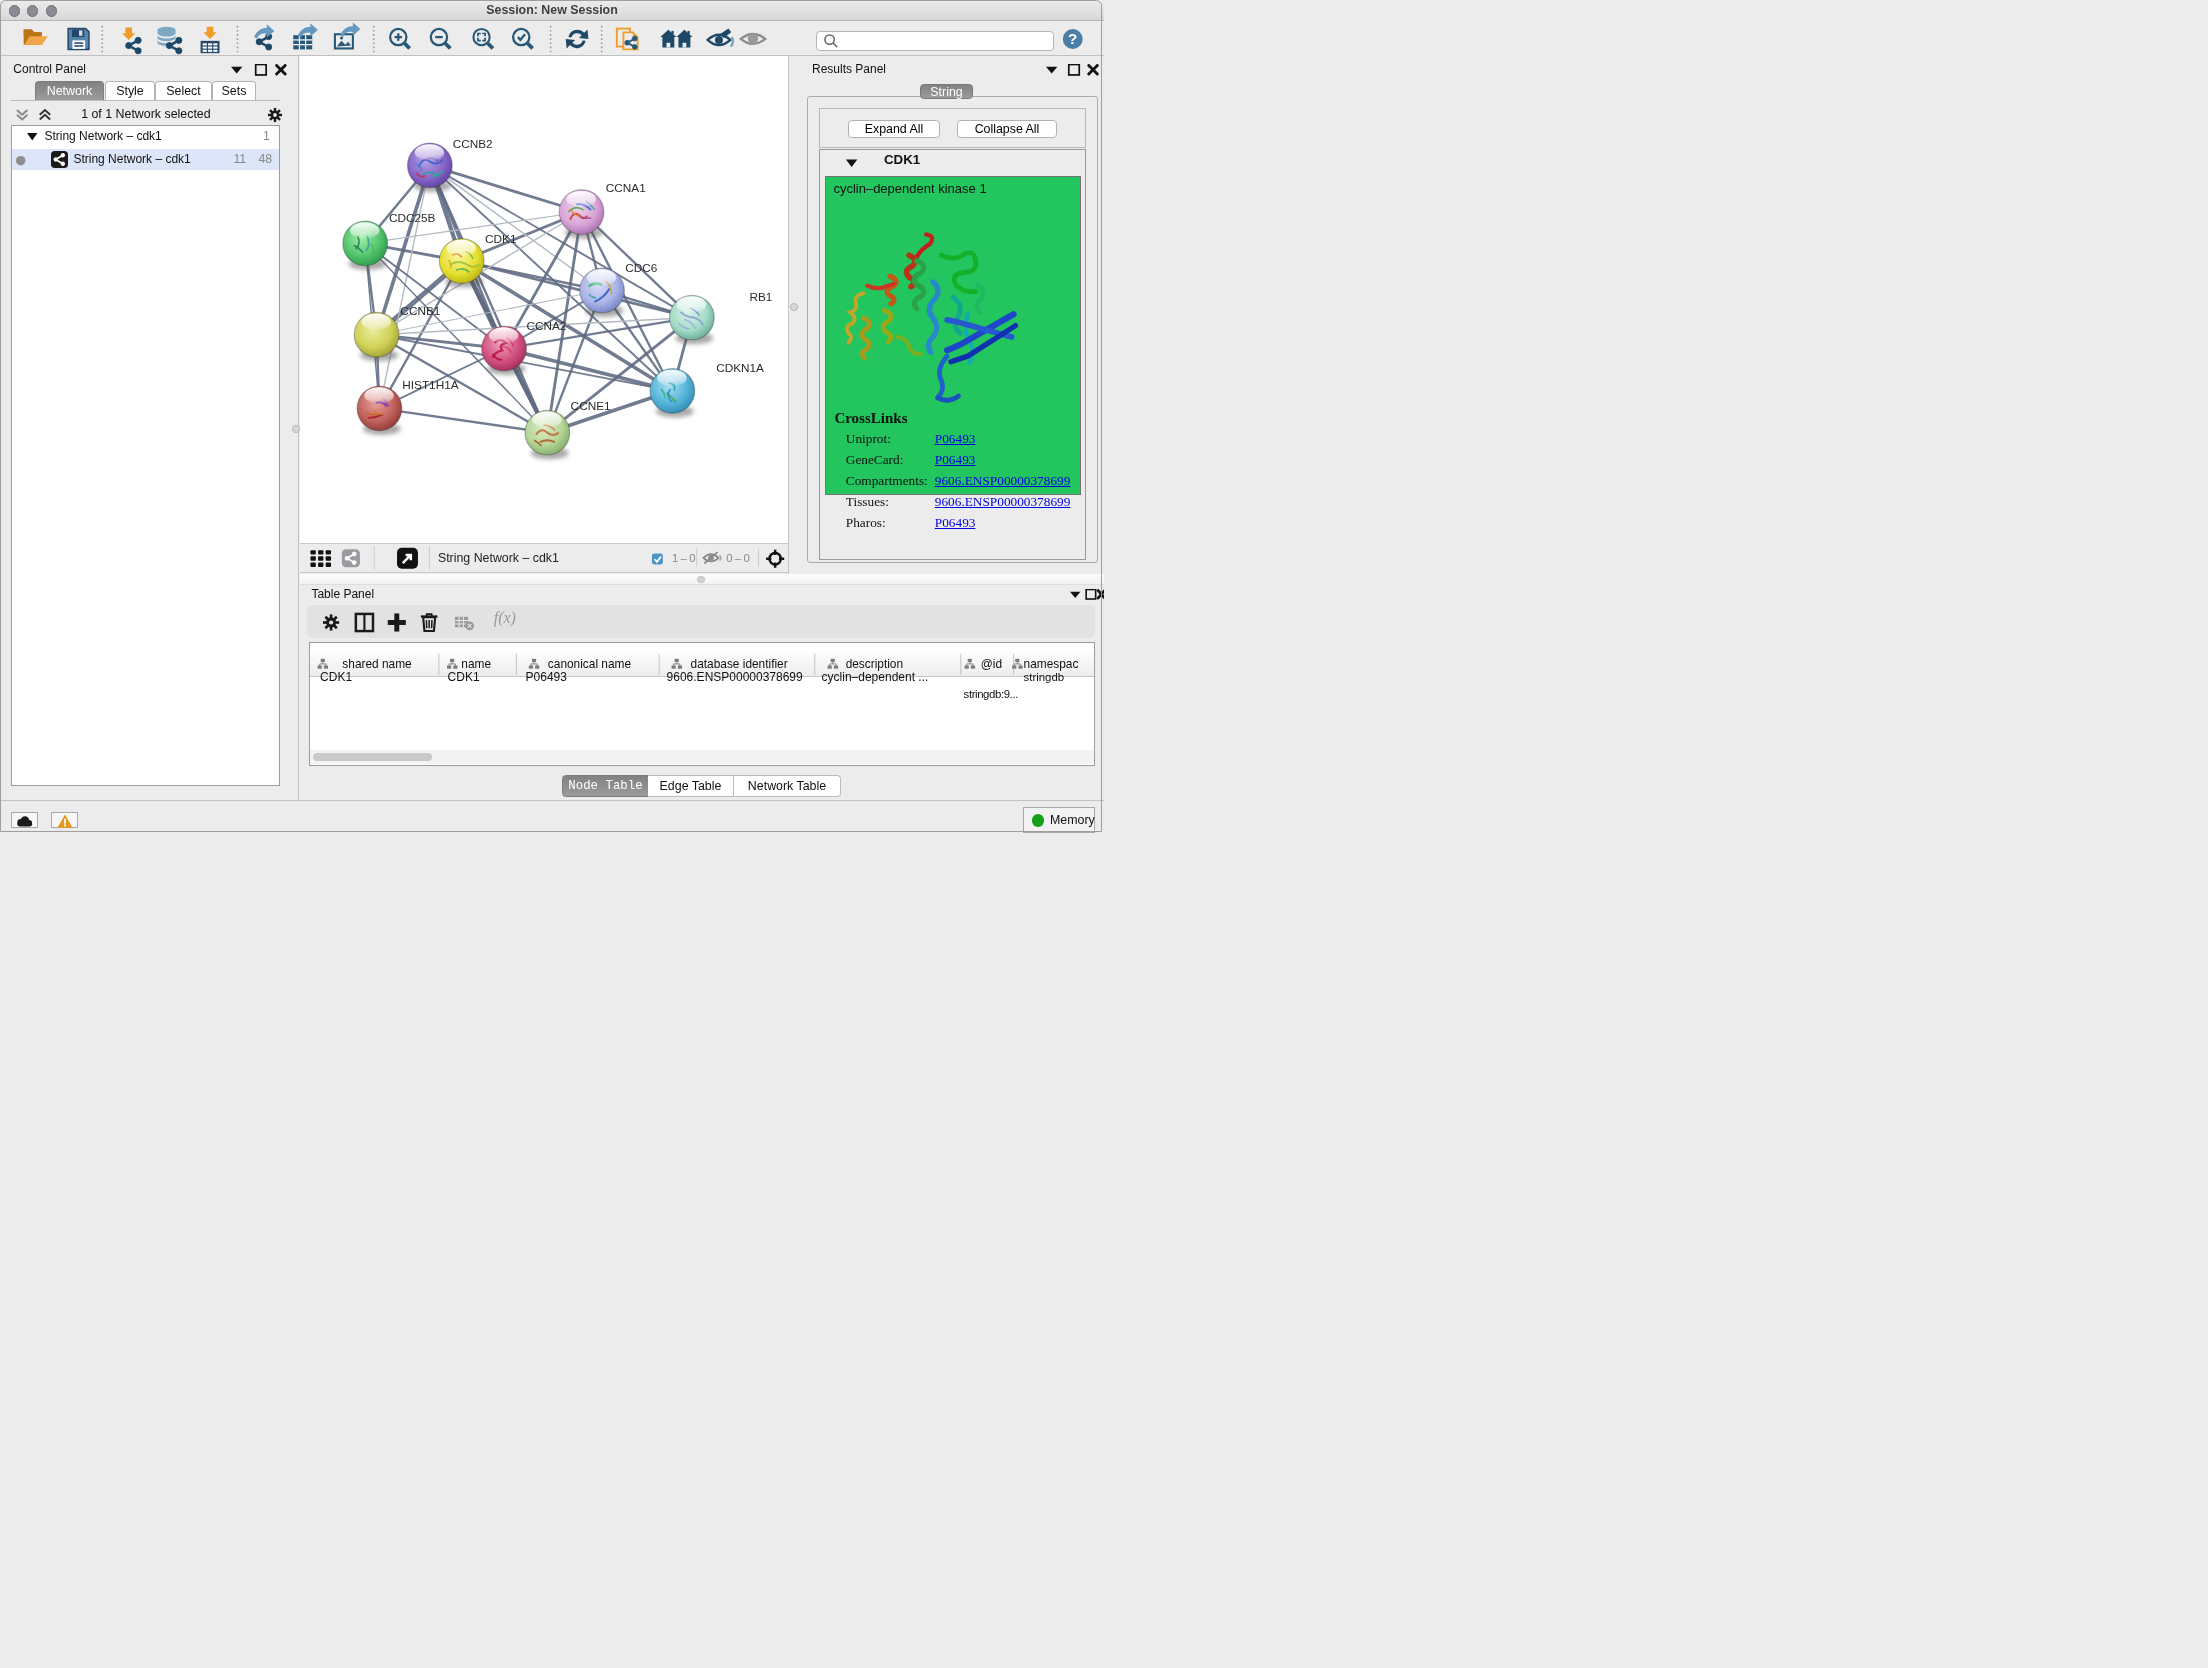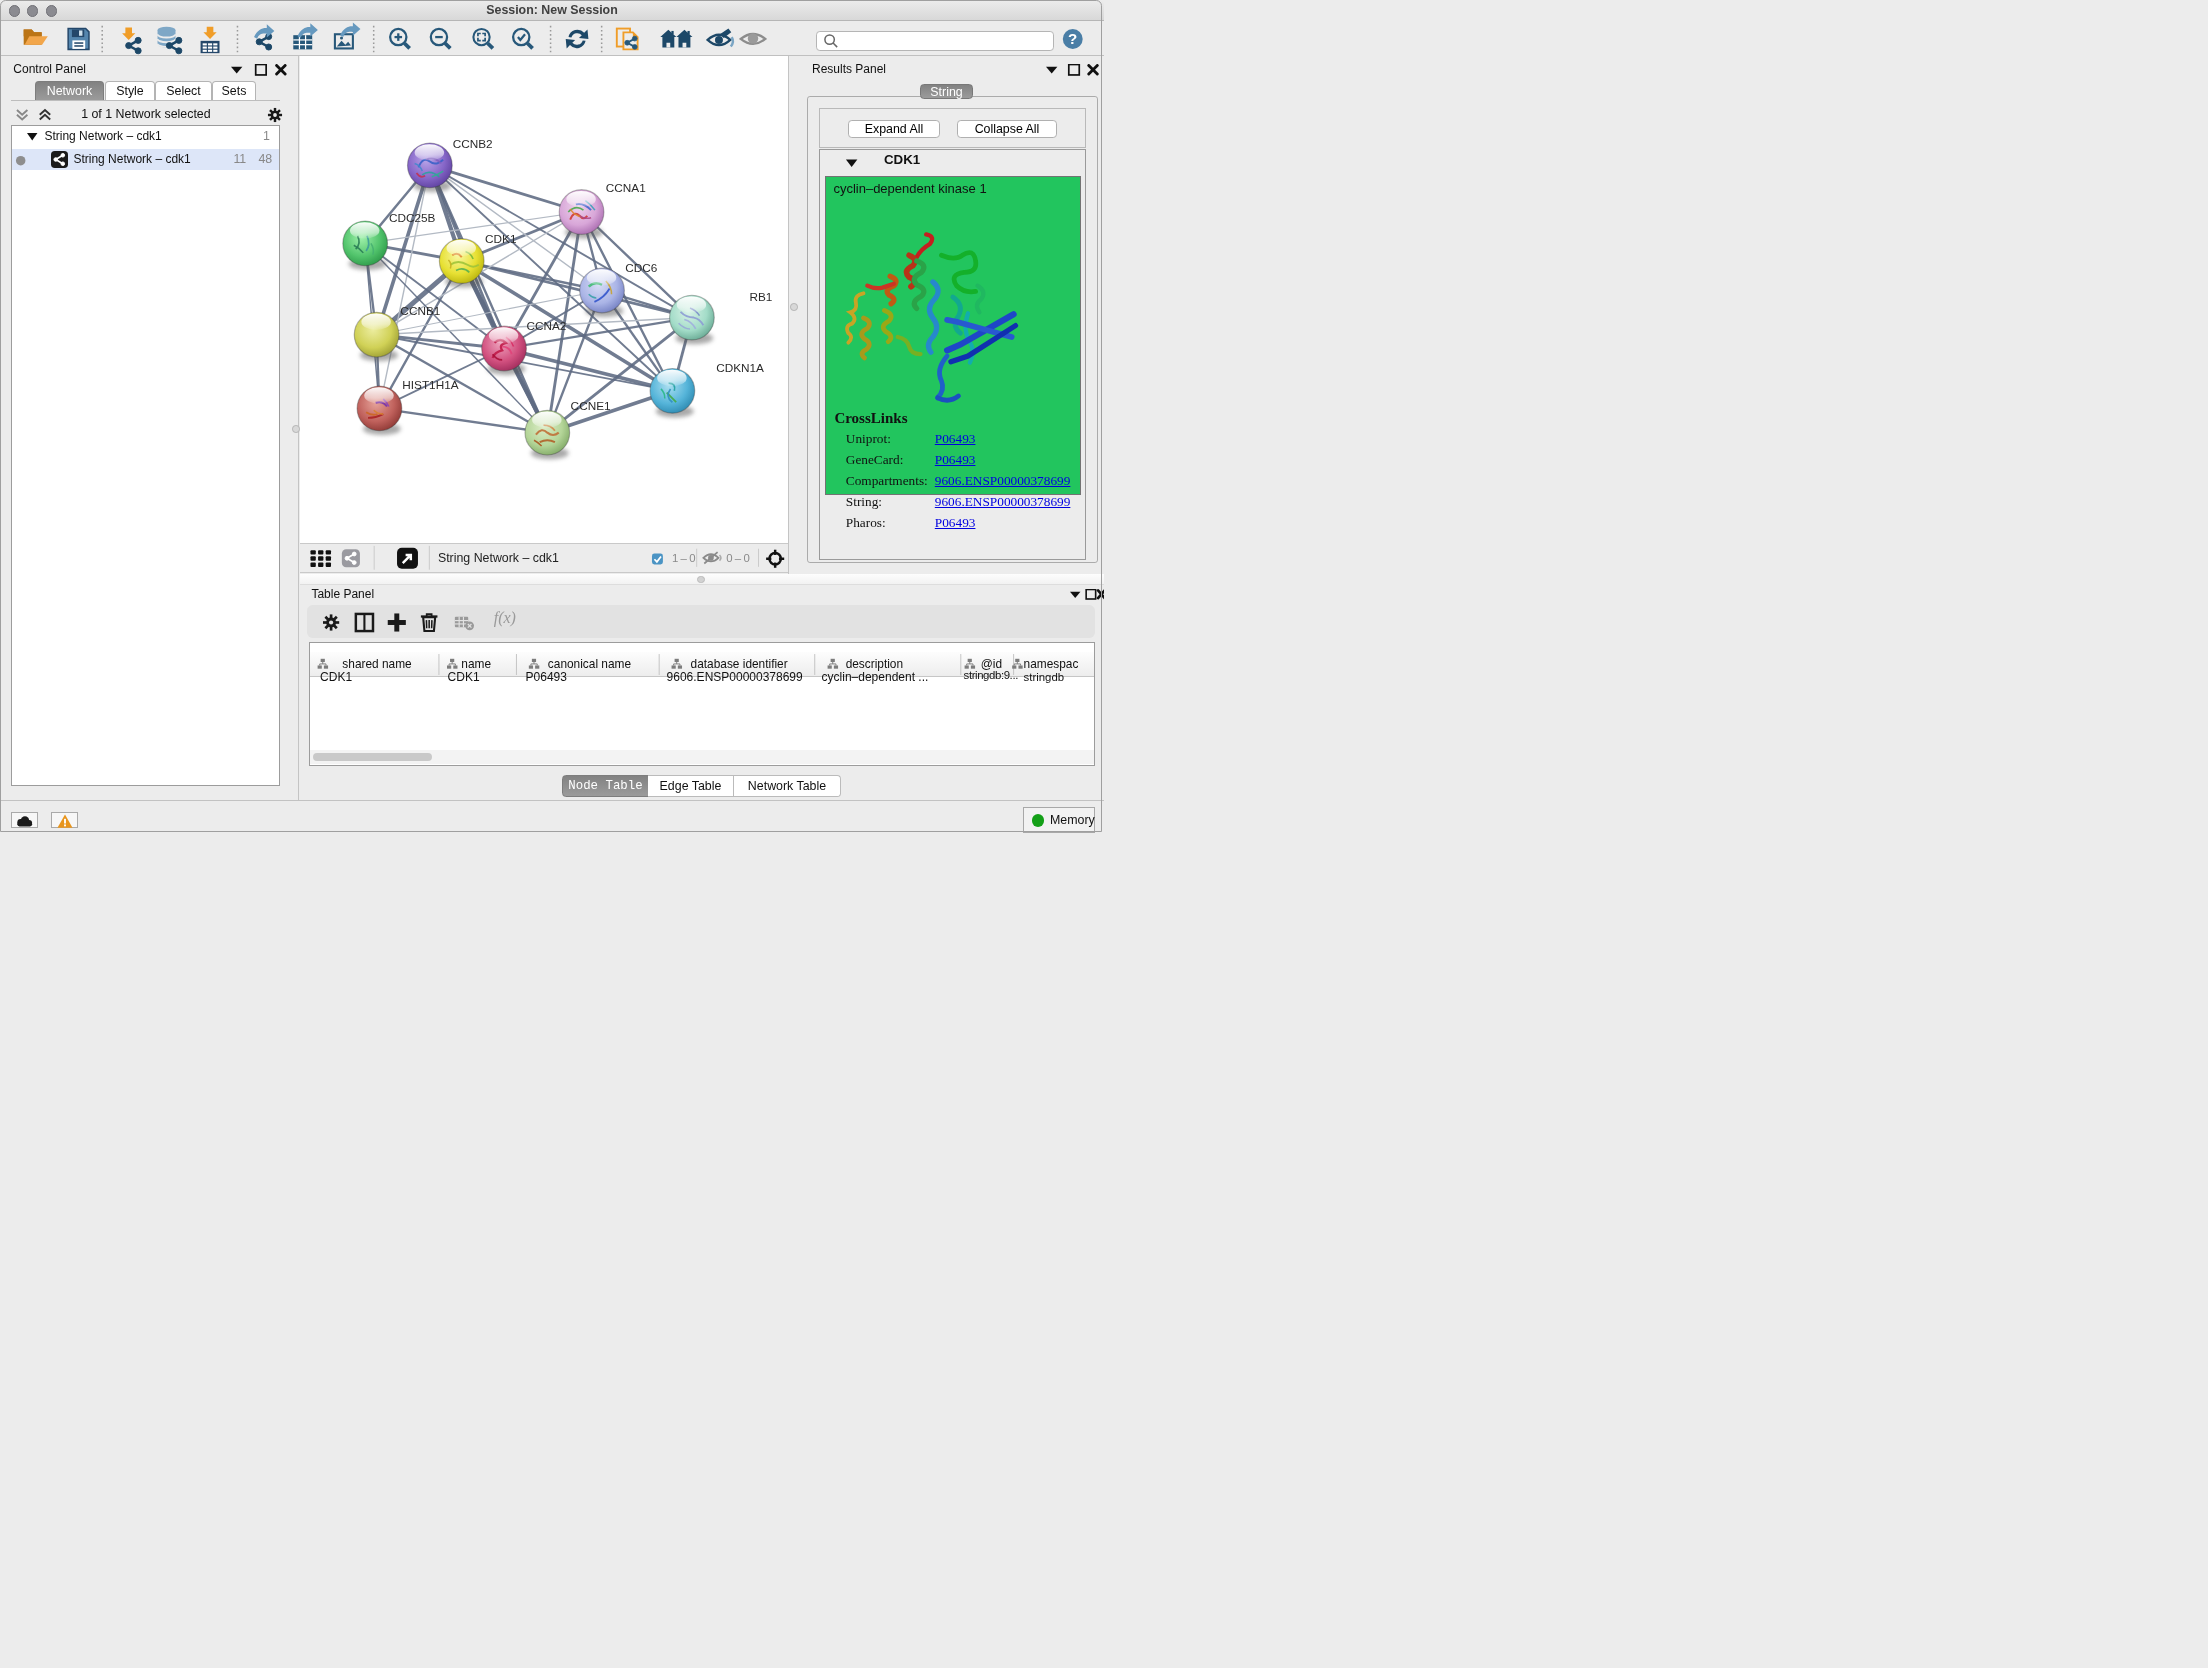--- a/index.html
+++ b/index.html
@@ -627,21 +627,21 @@
           <path d="M150 66 q 10 6 4 14 q -8 6 -2 14" stroke="#20b860" stroke-width="4.5"></path>
         </svg>
         <div class="abs" style="left:8.6px;top:233px;font-size:15px;font-weight:bold;font-family:'Liberation Serif',serif;color:#111;">CrossLinks</div>
         <div class="abs" style="left:0;top:254px;font-size:13.3px;font-family:'Liberation Serif',serif;color:#111;">
           <div class="abs" style="left:20px;top:0;">Uniprot:</div>
             <a class="lnk abs" style="left:109px;top:0;">P06493</a>
           <div class="abs" style="left:20px;top:21px;">GeneCard:</div>
             <a class="lnk abs" style="left:109px;top:21px;">P06493</a>
           <div class="abs" style="left:20px;top:42px;">Compartments:</div>
             <a class="lnk abs" style="left:109px;top:42px;">9606.ENSP00000378699</a>
-          <div class="abs" style="left:20px;top:63px;">String:</div>
+          <div class="abs" style="left:20px;top:63px;">Tissues:</div>
             <a class="lnk abs" style="left:109px;top:63px;">9606.ENSP00000378699</a>
           <div class="abs" style="left:20px;top:84px;">Pharos:</div>
             <a class="lnk abs" style="left:109px;top:84px;">P06493</a>
         </div>
       </div>
     </div>
   </div>
   <div id="tpanel" class="abs">
     <div class="abs" style="left:0;top:0;width:805px;height:10.5px;background:linear-gradient(#fdfdfd,#f2f2f2);border-bottom:1px solid #ddd;">
       <div class="abs" style="left:397px;top:1.9px;width:7.6px;height:7.6px;border-radius:50%;background:#d2d2d2;border:1px solid #bbb;"></div>
@@ -733,21 +733,21 @@
               <text x="750" y="17">namespac</text>
           </g>
         </svg>
       </div>
       <div class="abs" style="left:0;top:25px;width:784px;height:19px;font-size:12px;color:#111;">
         <div class="abs" style="left:10.5px;top:1.9px">CDK1</div>
           <div class="abs" style="left:138px;top:1.9px">CDK1</div>
         <div class="abs" style="left:216px;top:1.9px">P06493</div>
           <div class="abs" style="left:357px;top:1.9px">9606.ENSP00000378699</div>
         <div class="abs" style="left:512px;top:1.9px">cyclin–dependent ...</div>
-          <div class="abs" style="left:654px;top:1px;font-size:11.4px;letter-spacing:-0.4px;">stringdb:9...</div>
+          <div class="abs" style="left:654px;top:20px;font-size:11.4px;letter-spacing:-0.4px;">stringdb:9...</div>
         <div class="abs" style="left:714px;top:2.9px;font-size:11.4px;">stringdb</div>
       </div>
       <div class="abs" style="left:0;top:107px;width:784px;height:14.3px;background:#f3f3f3;">
         <div class="abs" style="left:3.8px;top:2.9px;width:119px;height:8.6px;background:#c9c9c9;border-radius:4.8px;"></div>
       </div>
     </div>
     <div class="abs" style="left:262px;top:201px;width:87px;height:22px;background:linear-gradient(#828282,#9b9b9b);border:1px solid #7d7d7d;border-radius:3.8px 0 0 3.8px;color:#fff;font-size:12.4px;text-align:center;line-height:21px;font-family:Liberation Mono, monospace;">Node Table</div>
     <div class="abs" style="left:348px;top:201px;width:86px;height:22px;background:#fff;border:1px solid #bbb;border-left:none;color:#111;font-size:12.4px;text-align:center;line-height:21px;">Edge Table</div>
     <div class="abs" style="left:434px;top:201px;width:107px;height:22px;background:#fff;border:1px solid #bbb;border-left:none;border-radius:0 3.8px 3.8px 0;color:#111;font-size:12.4px;text-align:center;line-height:21px;">Network Table</div>
   </div>

